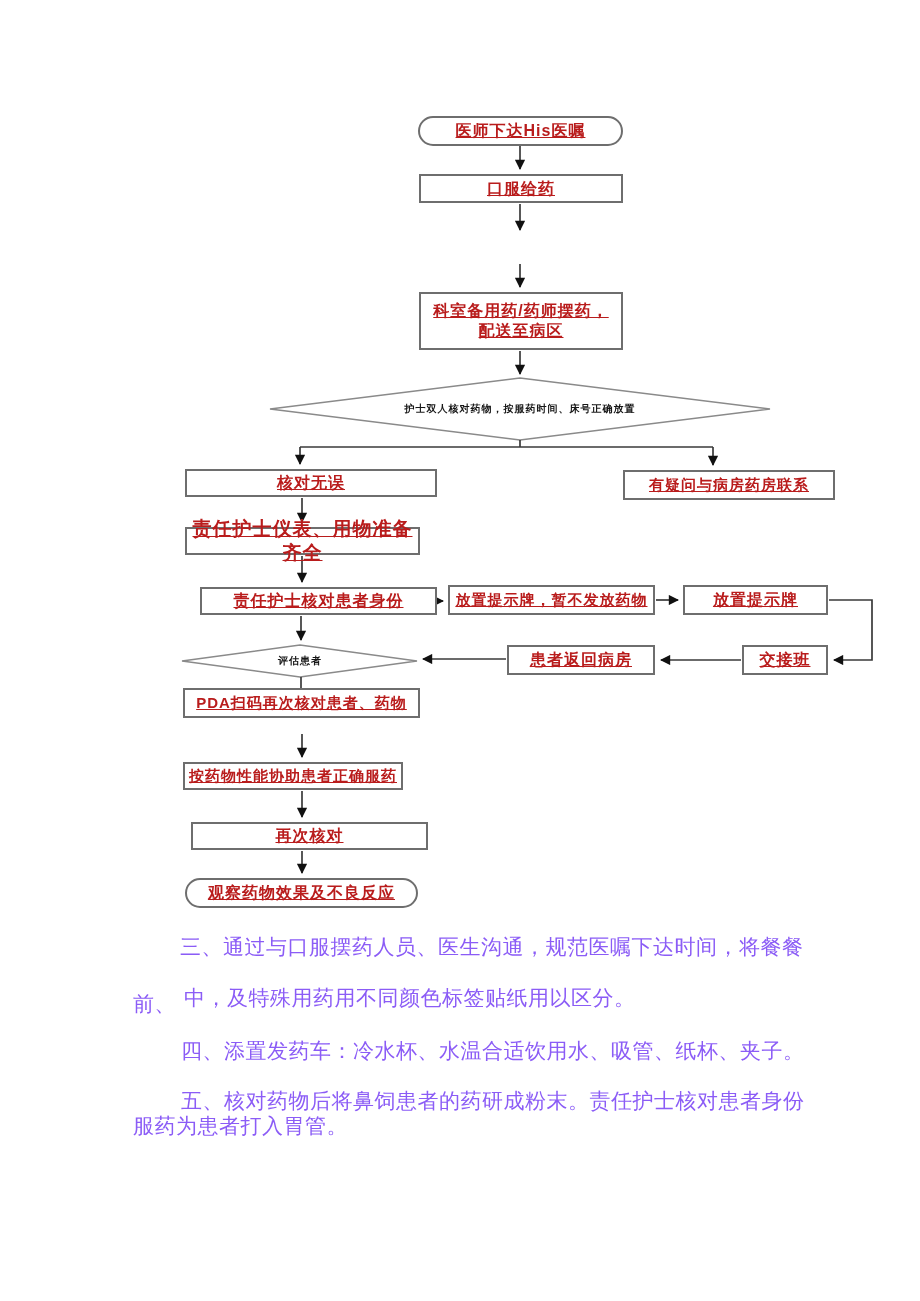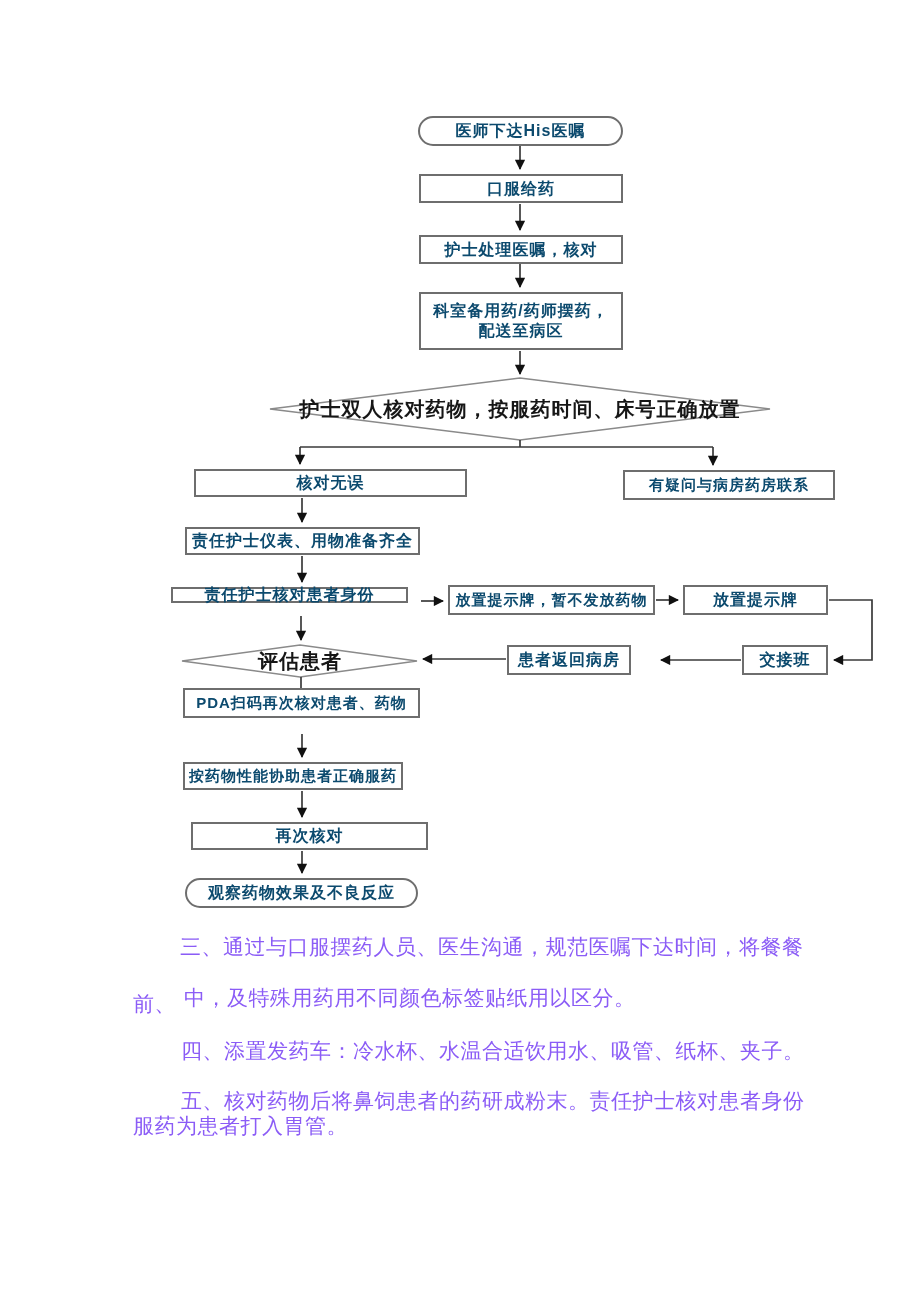--- a/index.html
+++ b/index.html
@@ -26,63 +26,64 @@
     background: #ffffff;
     border: 2px solid #6e6e6e;
     display: flex;
     align-items: center;
     justify-content: center;
     text-align: center;
     font-family: "Liberation Sans", sans-serif;
     font-size: 16px;
     font-weight: bold;
     letter-spacing: 1px;
-    color: #0c4a6e;
+    color: #b91c1c;
     line-height: 1.25;
     padding: 1px 4px;
+    text-decoration: underline;
   }
   .stadium { border-radius: 16px; }
   .dlabel {
     position: absolute;
     z-index: 2;
     display: flex;
     align-items: center;
     justify-content: center;
     text-align: right;
     background: transparent;
     font-family: Liberation Serif, serif;
-    font-size: 20px;
+    font-size: 10px;
     font-weight: bold;
     letter-spacing: 1px;
     color: #161616;
     white-space: nowrap;
   }
   .textline {
     position: absolute;
     z-index: 1;
     font-family: "Liberation Serif", serif;
     font-size: 21px;
     letter-spacing: 0.5px;
     color: #8b5cf6;
     white-space: nowrap;
   }
   
   #n-start          { left: 418px; top: 116px; width: 205px; height: 30px; }
   #n-oral           { left: 419px; top: 174px; width: 204px; height: 29px; }
   #n-process        { left: 419px; top: 235px; width: 204px; height: 29px; }
   #n-prepare        { left: 419px; top: 292px; width: 204px; height: 58px; }
   #d-doublecheck    { left: 280px; top: 382px; width: 480px; height: 54px; }
-  #n-checkok        { left: 185px; top: 469px; width: 273px; height: 28px; margin-left: 9px; }
+  #n-checkok        { left: 185px; top: 469px; width: 252px; height: 28px; }
   #n-question       { left: 623px; top: 470px; width: 212px; height: 30px; font-size: 15px; }
-  #n-ready          { left: 185px; top: 527px; width: 235px; height: 28px; font-size: 16px; }
-  #n-identity       { left: 171px; top: 587px; width: 237px; height: 16px; }
+  #n-ready          { left: 185px; top: 527px; width: 235px; height: 28px; font-size: 19px; }
+  #n-identity       { left: 200px; top: 587px; width: 237px; height: 28px; }
   #n-absent         { left: 448px; top: 585px; width: 207px; height: 30px; font-size: 15px; }
   #n-sign           { left: 683px; top: 585px; width: 145px; height: 30px; }
   #n-handover       { left: 742px; top: 645px; width: 86px;  height: 30px; }
-  #n-return         { left: 507px; top: 645px; width: 124px; height: 30px; }
+  #n-return         { left: 507px; top: 645px; width: 148px; height: 30px; }
   #d-assess         { left: 210px; top: 647px; width: 180px; height: 28px; }
   #n-pda            { left: 183px; top: 688px; width: 237px; height: 30px; font-size: 15px; }
   #n-assist         { left: 183px; top: 762px; width: 220px; height: 28px; font-size: 15px; }
   #n-recheck        { left: 183px; top: 822px; width: 237px; height: 28px; margin-left: 8px; }
   #n-observe        { left: 185px; top: 878px; width: 233px; height: 30px; }
   
   #p3l1 { left: 180px; top: 933px; }
   #p3l2a { left: 133px; top: 990px; }
   #p3l2b { left: 184px; top: 984px; }
   #p4   { left: 181px; top: 1037px; }
@@ -129,21 +130,20 @@
 
       <path class="edge" marker-end="url(#ah)" d="M829,600 L872,600 L872,660 L834,660"></path>
 
       <path class="edge" marker-end="url(#ah)" d="M741,660 L661,660"></path>
       <path class="edge" marker-end="url(#ah)" d="M506,659 L423,659"></path>
     </g>
   </svg>
 
   <div class="node stadium" id="n-start">医师下达His医嘱</div>
   <div class="node" id="n-oral">口服给药</div>
-  <div class="node" id="n-process">护士处理医嘱，核对</div>
   <div class="node" id="n-prepare">科室备用药/药师摆药，配送至病区</div>
   <div class="dlabel" id="d-doublecheck">护士双人核对药物，按服药时间、床号正确放置</div>
   <div class="node" id="n-checkok">核对无误</div>
   <div class="node" id="n-question">有疑问与病房药房联系</div>
   <div class="node" id="n-ready">责任护士仪表、用物准备齐全</div>
   <div class="node" id="n-identity">责任护士核对患者身份</div>
   <div class="node" id="n-absent">放置提示牌，暂不发放药物</div>
   <div class="node" id="n-sign">放置提示牌</div>
   <div class="node" id="n-handover">交接班</div>
   <div class="node" id="n-return">患者返回病房</div>

